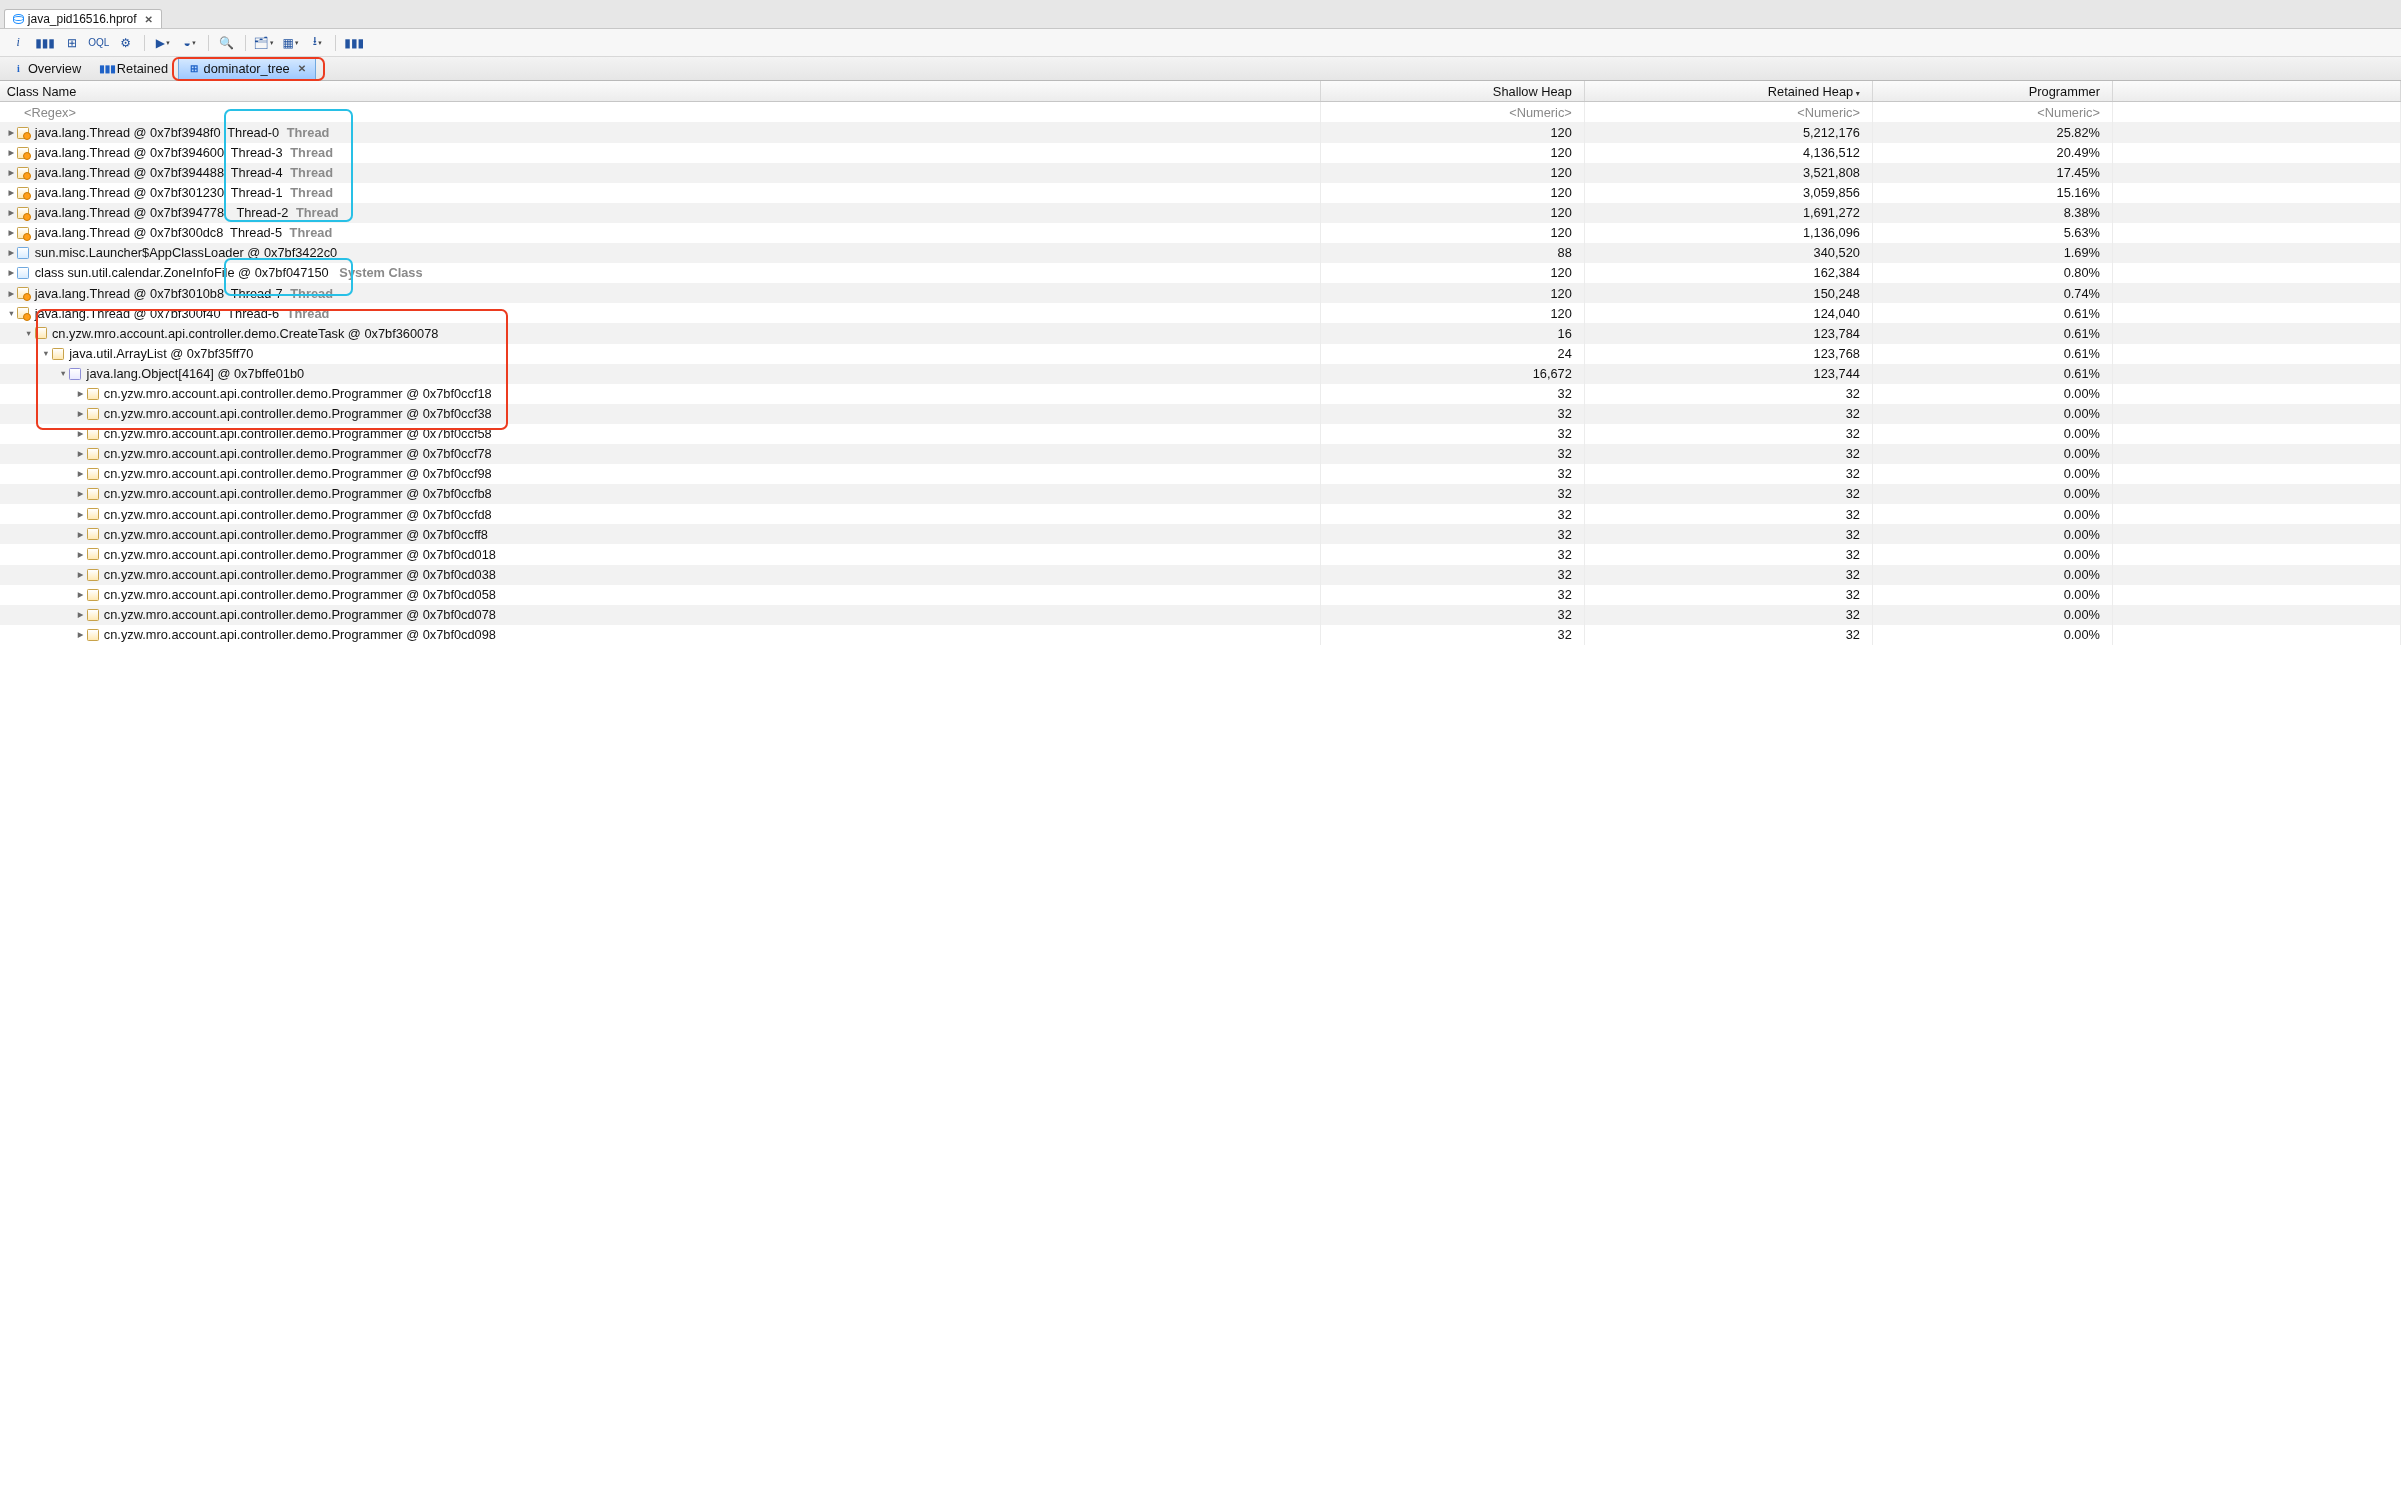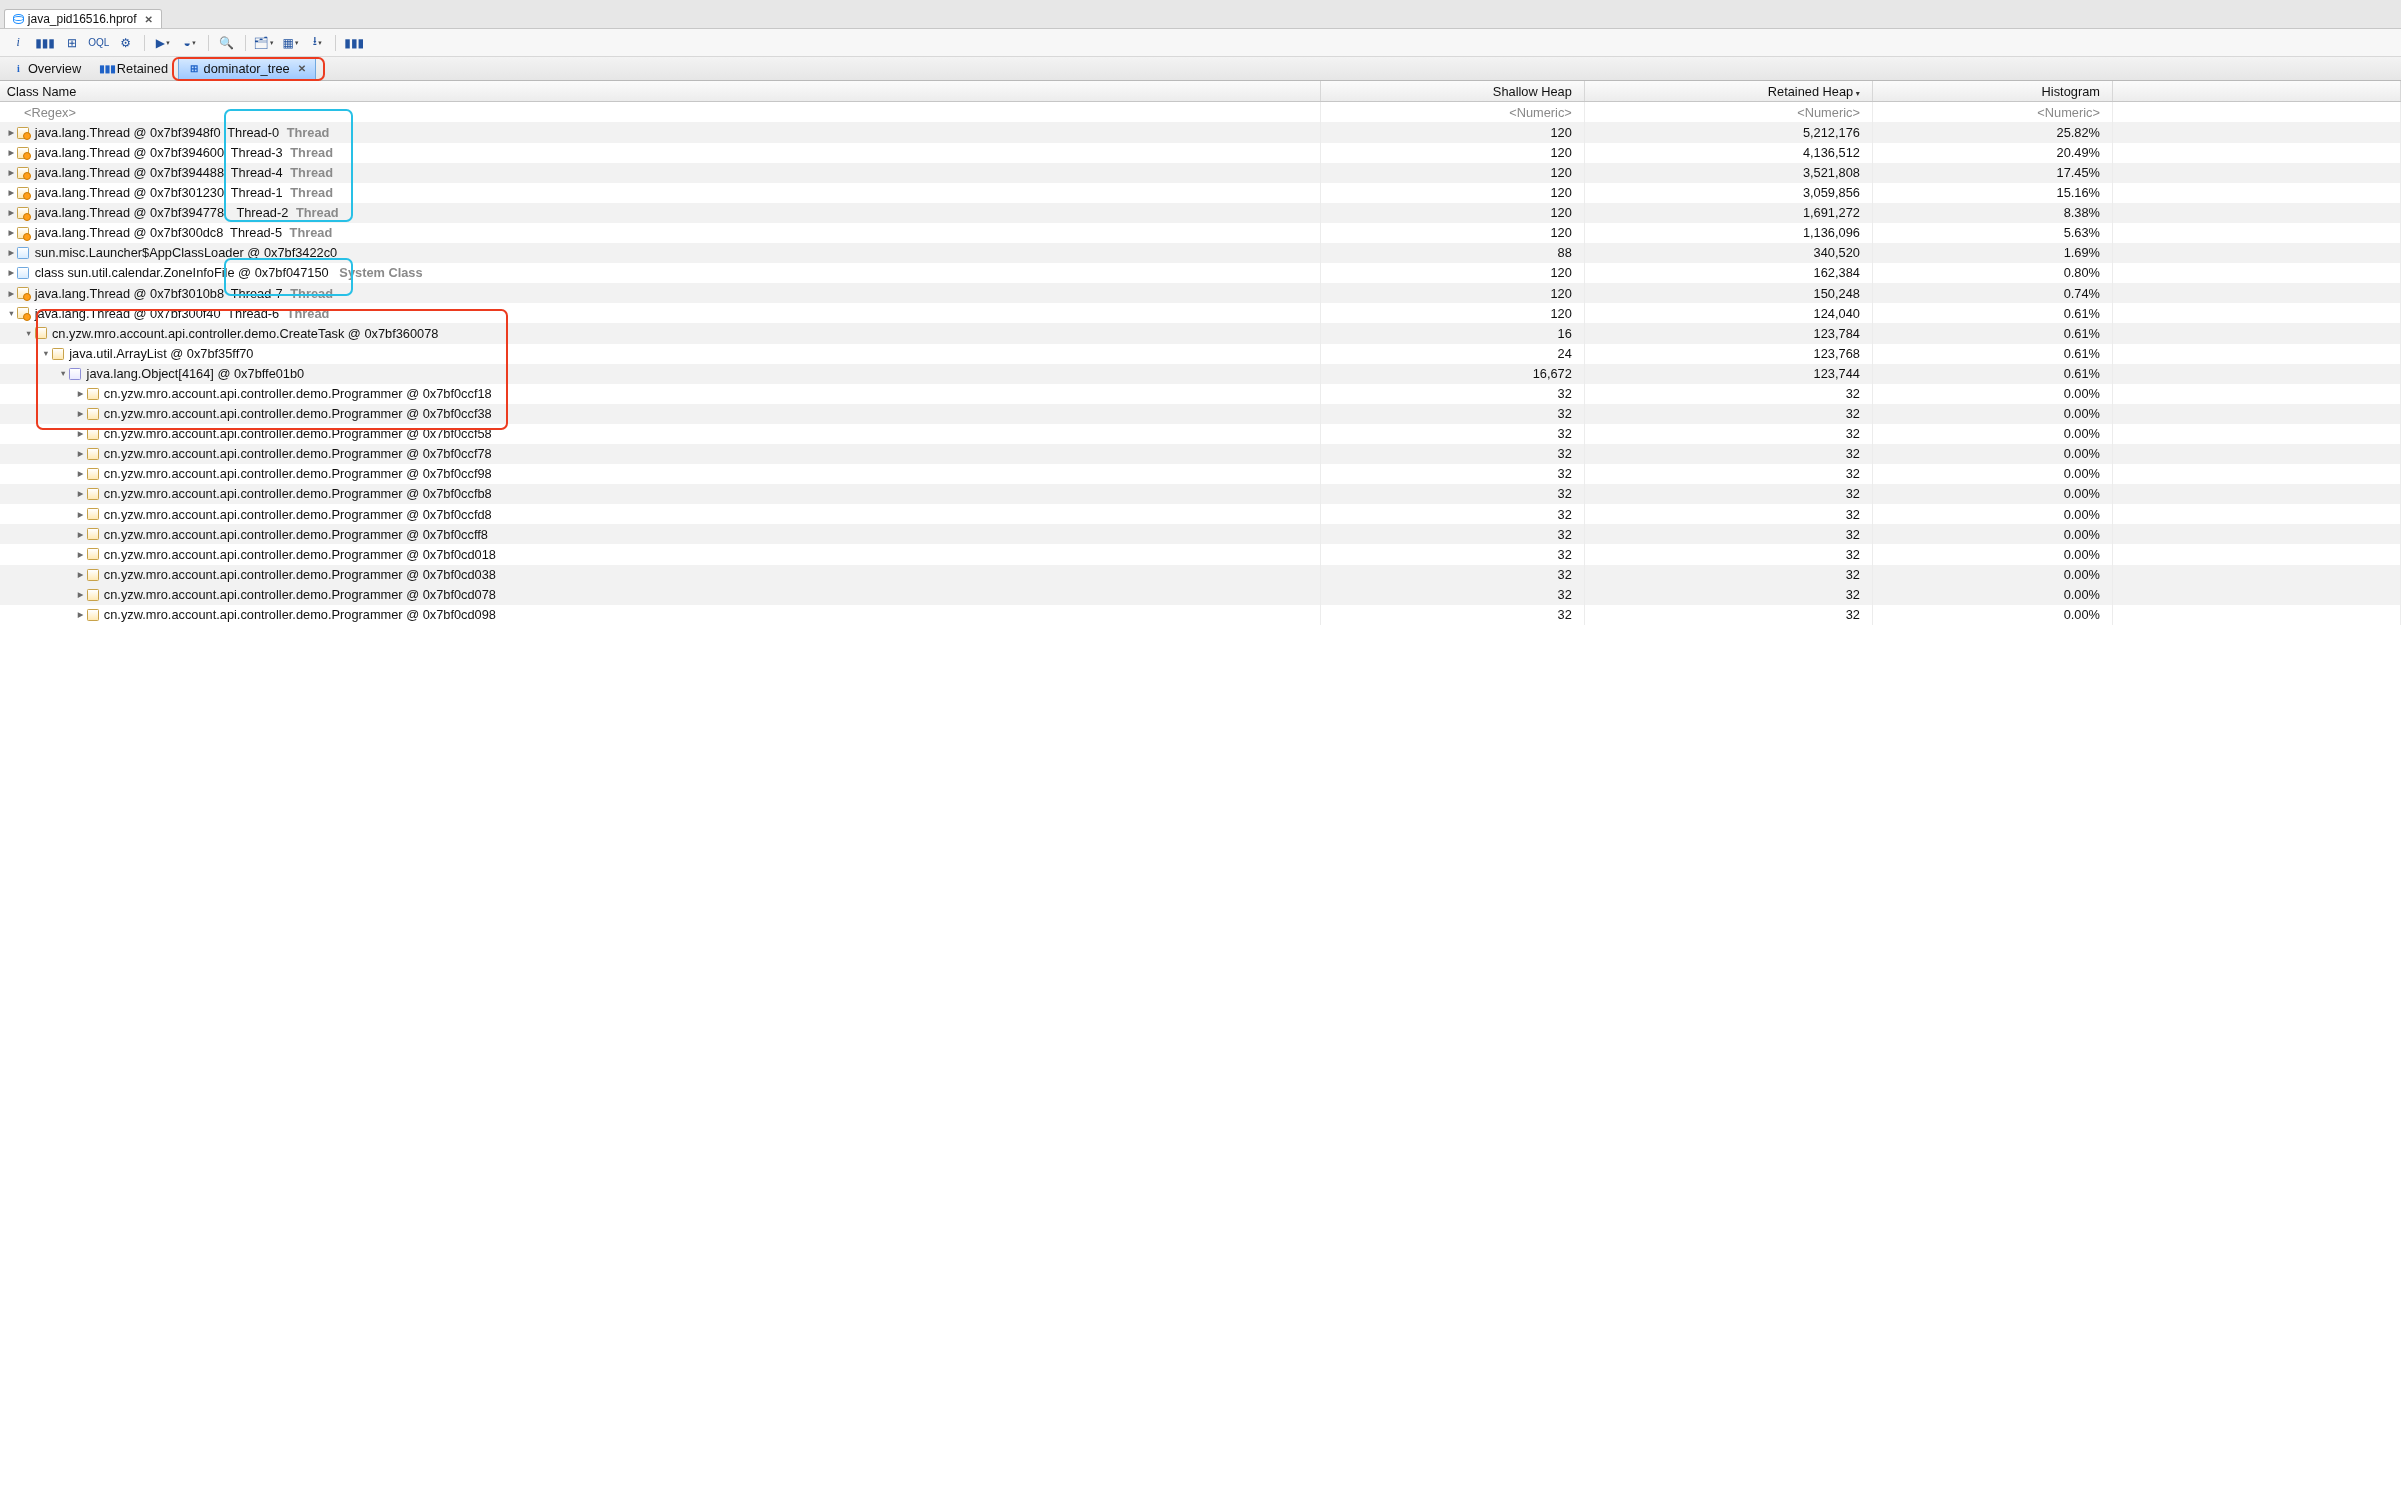--- a/index.html
+++ b/index.html
@@ -243,21 +243,21 @@
           <col class="col-sh">
           <col class="col-rh">
           <col class="col-pct">
           <col class="col-pad">
       </colgroup>
       <thead>
         <tr>
           <th><span>Class Name</span></th>
           <th class="num"><span>Shallow Heap</span></th>
           <th class="num"><span>Retained Heap</span><span class="sort">▾</span></th>
-          <th class="pct"><span>Histogram</span></th>
+          <th class="pct"><span>Programmer</span></th>
           <th></th>
         </tr>
       </thead>
       <tbody id="tbody">
         <tr class="regex-row">
           <td>
               <span class="cell-name">
                 <span class="indent"></span>
                 <span>&lt;Regex&gt;</span>
               </span>
@@ -614,20 +614,37 @@
                 <span class="tri right"></span>
                 <span class="obj-ico noball"></span>
                 <span>cn.yzw.mro.account.api.controller.demo.Programmer @ 0x7bf0cd038</span>
               </span>
             </td>
             <td class="num">32</td>
             <td class="num">32</td>
             <td class="pct">0.00%</td>
             <td></td>
           </tr>
+          <tr>
+            <td>
+              <span class="cell-name">
+                <span class="indent"></span>
+                <span class="indent"></span>
+                <span class="indent"></span>
+                <span class="indent"></span>
+                <span class="tri right"></span>
+                <span class="obj-ico noball"></span>
+                <span>cn.yzw.mro.account.api.controller.demo.Programmer @ 0x7bf0cd058</span>
+              </span>
+            </td>
+            <td class="num">32</td>
+            <td class="num">32</td>
+            <td class="pct">0.00%</td>
+            <td></td>
+          </tr>
           <tr class="alt">
             <td>
               <span class="cell-name">
                 <span class="indent"></span>
                 <span class="indent"></span>
                 <span class="indent"></span>
                 <span class="indent"></span>
                 <span class="tri right"></span>
                 <span class="obj-ico noball"></span>
                 <span>cn.yzw.mro.account.api.controller.demo.Programmer @ 0x7bf0cd078</span>

